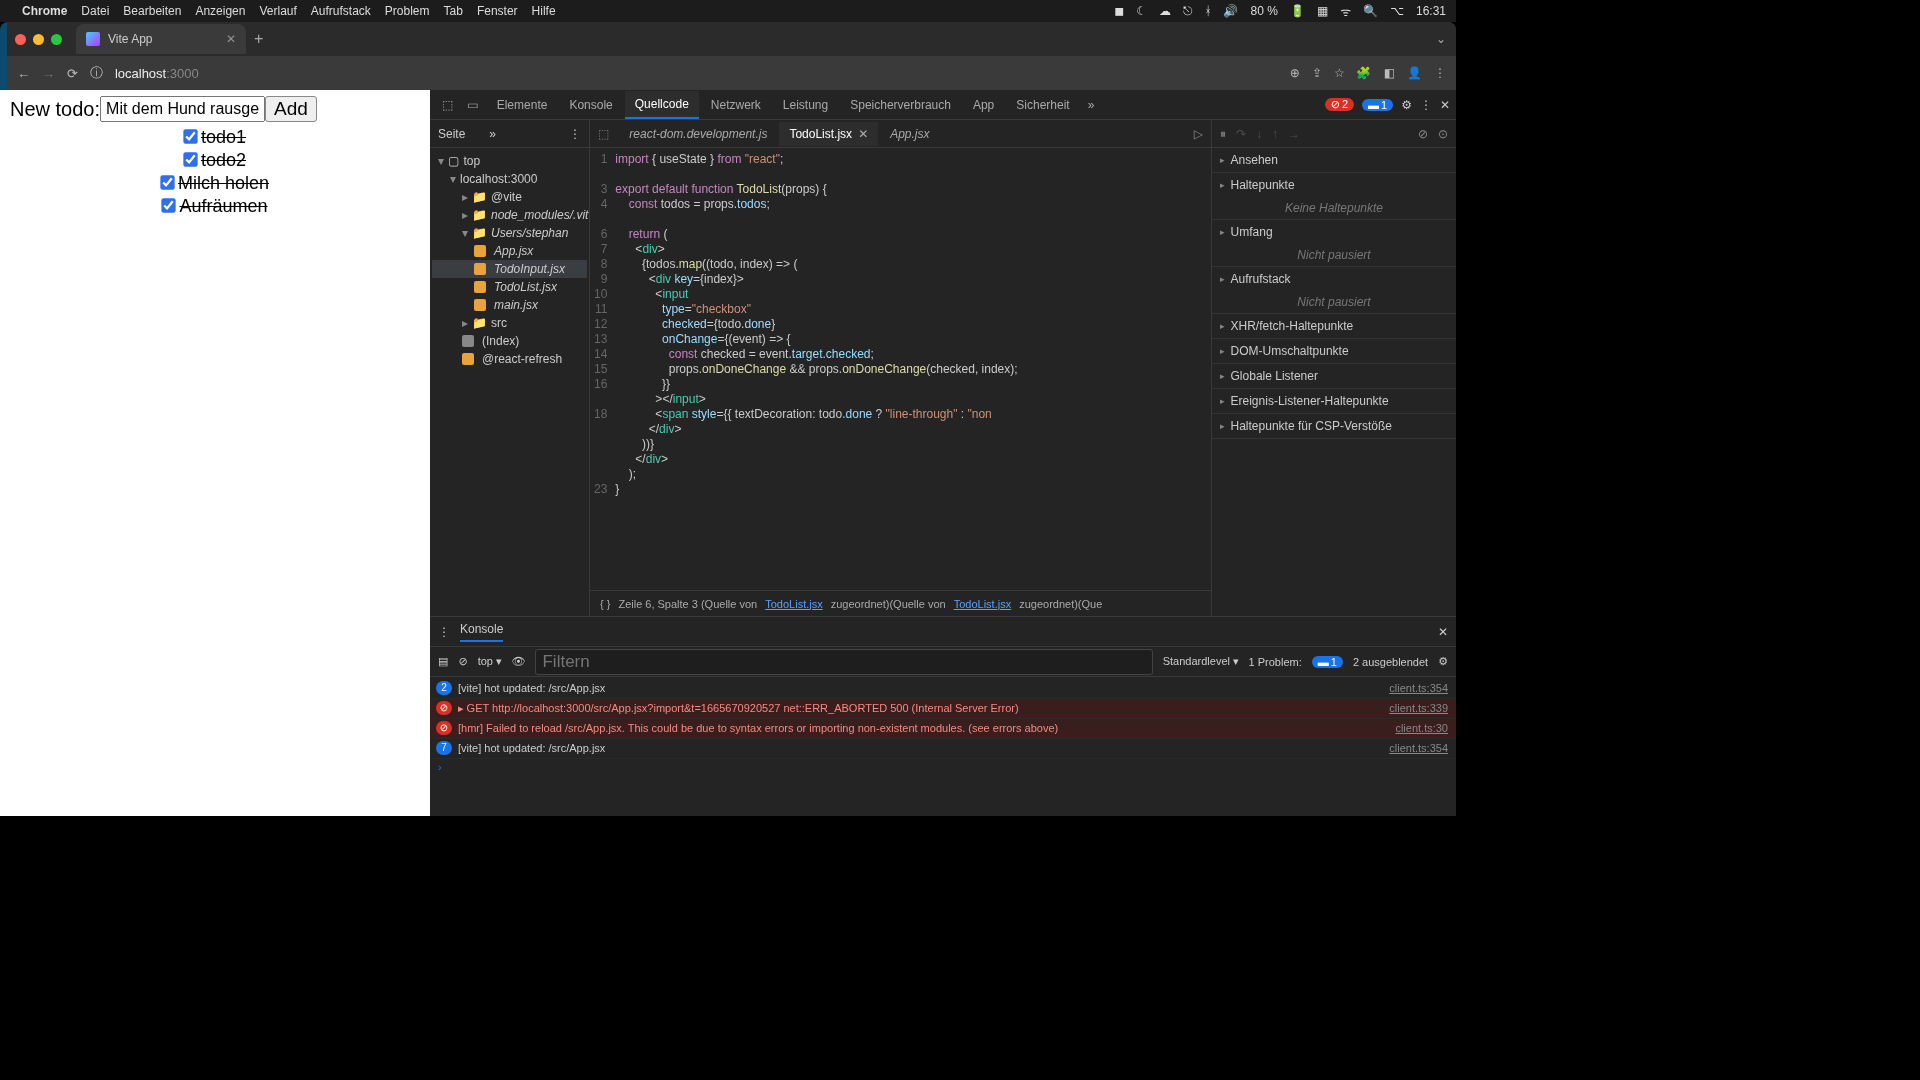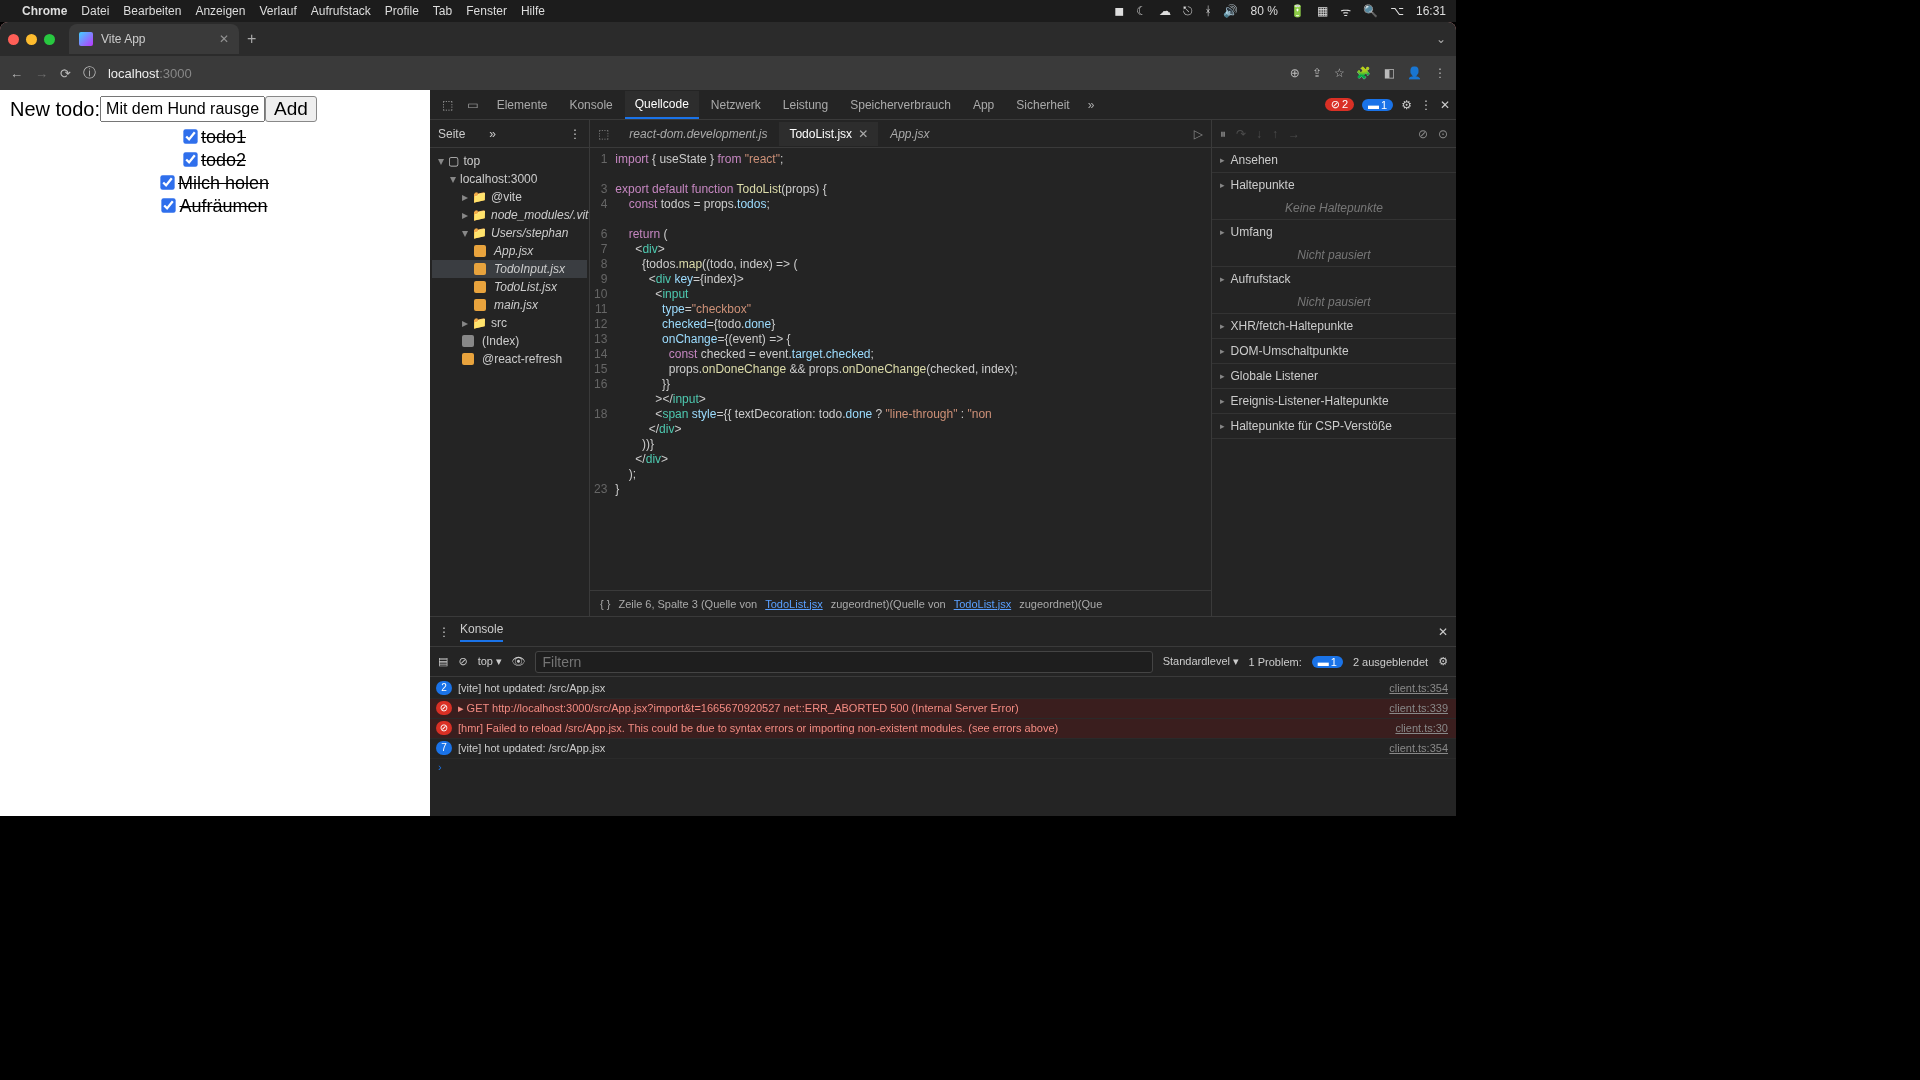--- a/index.html
+++ b/index.html
@@ -7,21 +7,21 @@
 
 
 .menubar { height:22px; background:rgba(30,30,30,0.95); display:flex; align-items:center; padding:0 10px; font-size:12px; color:#ddd; }
 .menubar .apple { margin-right:12px; }
 .menubar .appname { font-weight:600; margin-right:14px; }
 .menubar .mitem { margin-right:14px; }
 .menubar .spacer { flex:1; }
 .menubar .ricon { margin-left:12px; font-size:12px; }
 
 
-.browser { position:absolute; top:22px; left:0; right:0; bottom:0; background:#fca5a5; border-radius:8px 8px 0 0; overflow:hidden; }
+.browser { position:absolute; top:22px; left:0; right:0; bottom:0; background:#0c4a6e; border-radius:8px 8px 0 0; overflow:hidden;padding-left:7px; }
 .tabbar { height:34px; background:#2b2b2b; display:flex; align-items:center; padding-left:8px; }
 .traffic { display:flex; gap:7px; margin-right:14px; }
 .traffic span { width:11px; height:11px; border-radius:50%; display:inline-block; }
 .tl-red{background:#ff5f57;} .tl-yellow{background:#febc2e;} .tl-green{background:#28c840;}
 .tab { background:#3a3a3a; height:30px; border-radius:8px 8px 0 0; display:flex; align-items:center; padding:0 10px; min-width:170px; color:#ccc; font-size:12px;}
 .tab .favi { width:14px;height:14px;border-radius:2px;margin-right:8px;display:inline-block;background:linear-gradient(135deg,#41d1ff,#bd34fe);}
 .tab .x { margin-left:auto; opacity:.6; }
 .newtab { margin-left:8px; font-size:16px; color:#aaa; }
 .addrbar { height:34px; background:#3a3a3a; display:flex; align-items:center; padding:0 10px; gap:12px; color:#bbb;}
 .addrbar .url { flex:1; font-size:13px; }
@@ -85,41 +85,41 @@
 .panel { border-bottom:1px solid #333; }
 .panel .ph { padding:5px 8px; display:flex; align-items:center; gap:6px;}
 .panel .ph::before { content:"▸"; color:#888; font-size:9px;}
 .panel .pb { padding:4px 8px; color:#777; font-style:italic; text-align:center;}
 
 
 .drawer { height:200px; border-top:1px solid #3a3a3a; display:flex; flex-direction:column; background:#242424;}
 .drawer .dhdr { height:30px; display:flex; align-items:center; padding:0 8px; border-bottom:1px solid #3a3a3a; gap:10px;}
 .drawer .dtool { height:30px; display:flex; align-items:center; padding:0 8px; border-bottom:1px solid #3a3a3a; gap:10px; font-size:11px;}
 .drawer .dtool .filt { flex:1; }
-.drawer .dtool input { background:#1e1e1e; border:1px solid #444; color:#ccc; padding:2px 6px; width:100%; font-size:14px; border-radius:3px;}
+.drawer .dtool input { background:#1e1e1e; border:1px solid #444; color:#ccc; padding:2px 6px; width:100%; font-size:17px; border-radius:3px;}
 .console-body { flex:1; overflow:auto; font-family:Menlo,Consolas,monospace; font-size:11px; padding:2px 0;}
 .log { padding:2px 8px 2px 28px; position:relative; border-bottom:1px solid #2a2a2a; line-height:15px;}
 .log .cnt { position:absolute; left:6px; top:2px; background:#1a73e8; color:#fff; border-radius:8px; width:16px; height:14px; font-size:10px; text-align:center; line-height:14px;}
 .log.err { background:#3a1e1e; color:#f28b82;}
 .log.err .cnt { background:#d93025;}
 .log .src { float:right; color:#888; text-decoration:underline;}
 .prompt { padding:2px 8px; color:#1a73e8;}
 </style>
 </head>
 <body>
 
 <div class="menubar">
  <span class="apple"></span>
  <span class="appname">Chrome</span>
  <span class="mitem">Datei</span>
  <span class="mitem">Bearbeiten</span>
  <span class="mitem">Anzeigen</span>
  <span class="mitem">Verlauf</span>
  <span class="mitem">Aufrufstack</span>
- <span class="mitem">Profile</span>
+ <span class="mitem">Problem</span>
  <span class="mitem">Tab</span>
  <span class="mitem">Fenster</span>
  <span class="mitem">Hilfe</span>
  <span class="spacer"></span>
  <span class="ricon">◼</span>
  <span class="ricon">☾</span>
  <span class="ricon">☁</span>
  <span class="ricon">⎋</span>
  <span class="ricon">ᚼ</span>
  <span class="ricon">🔊</span>

